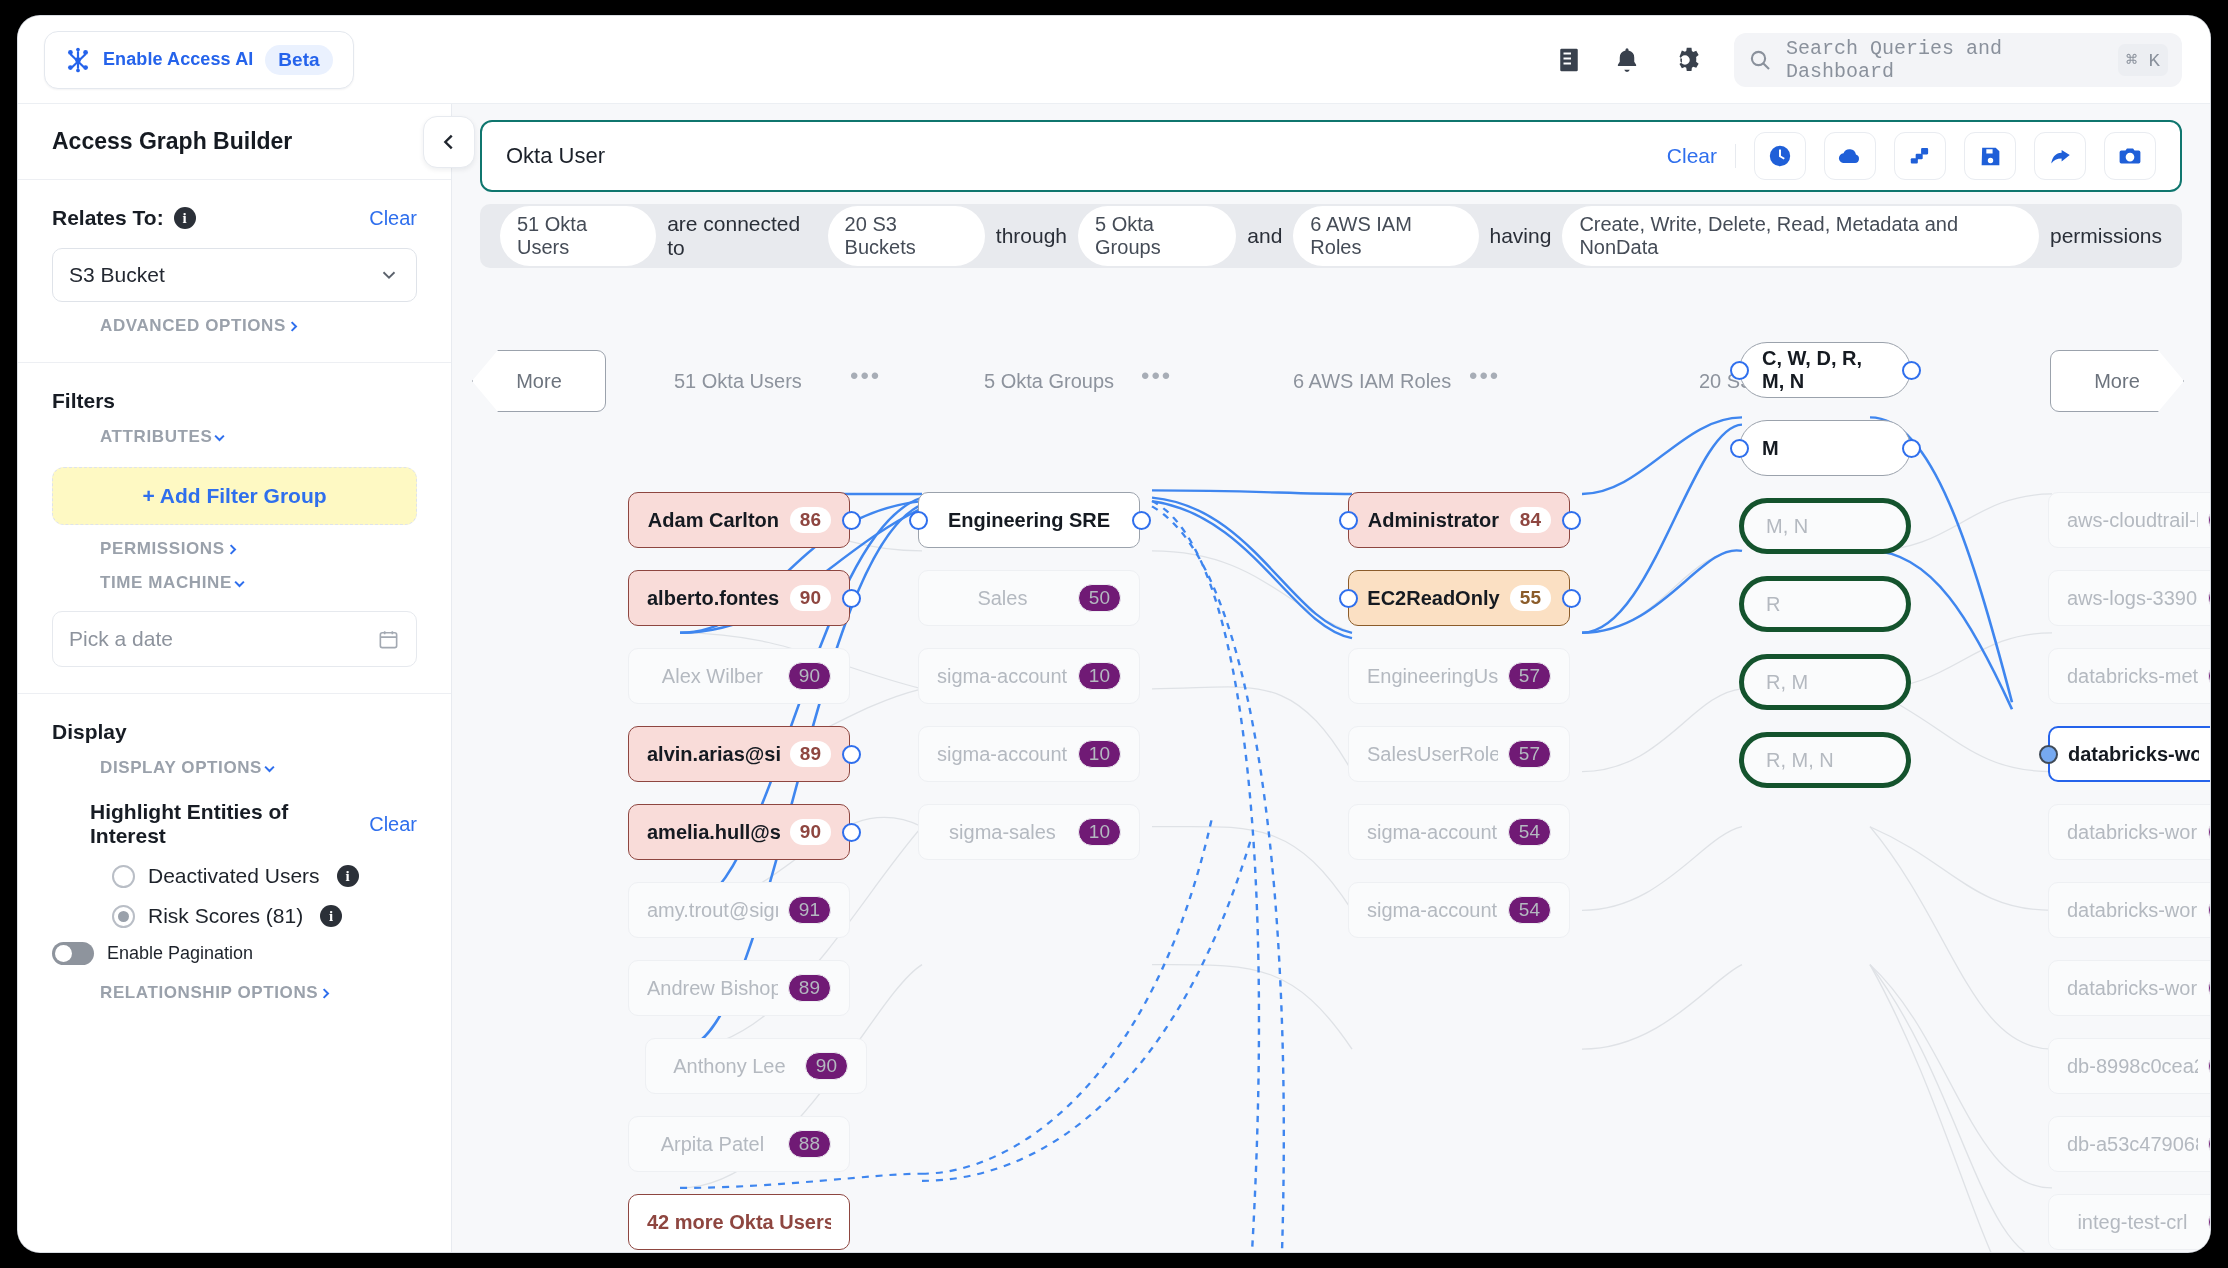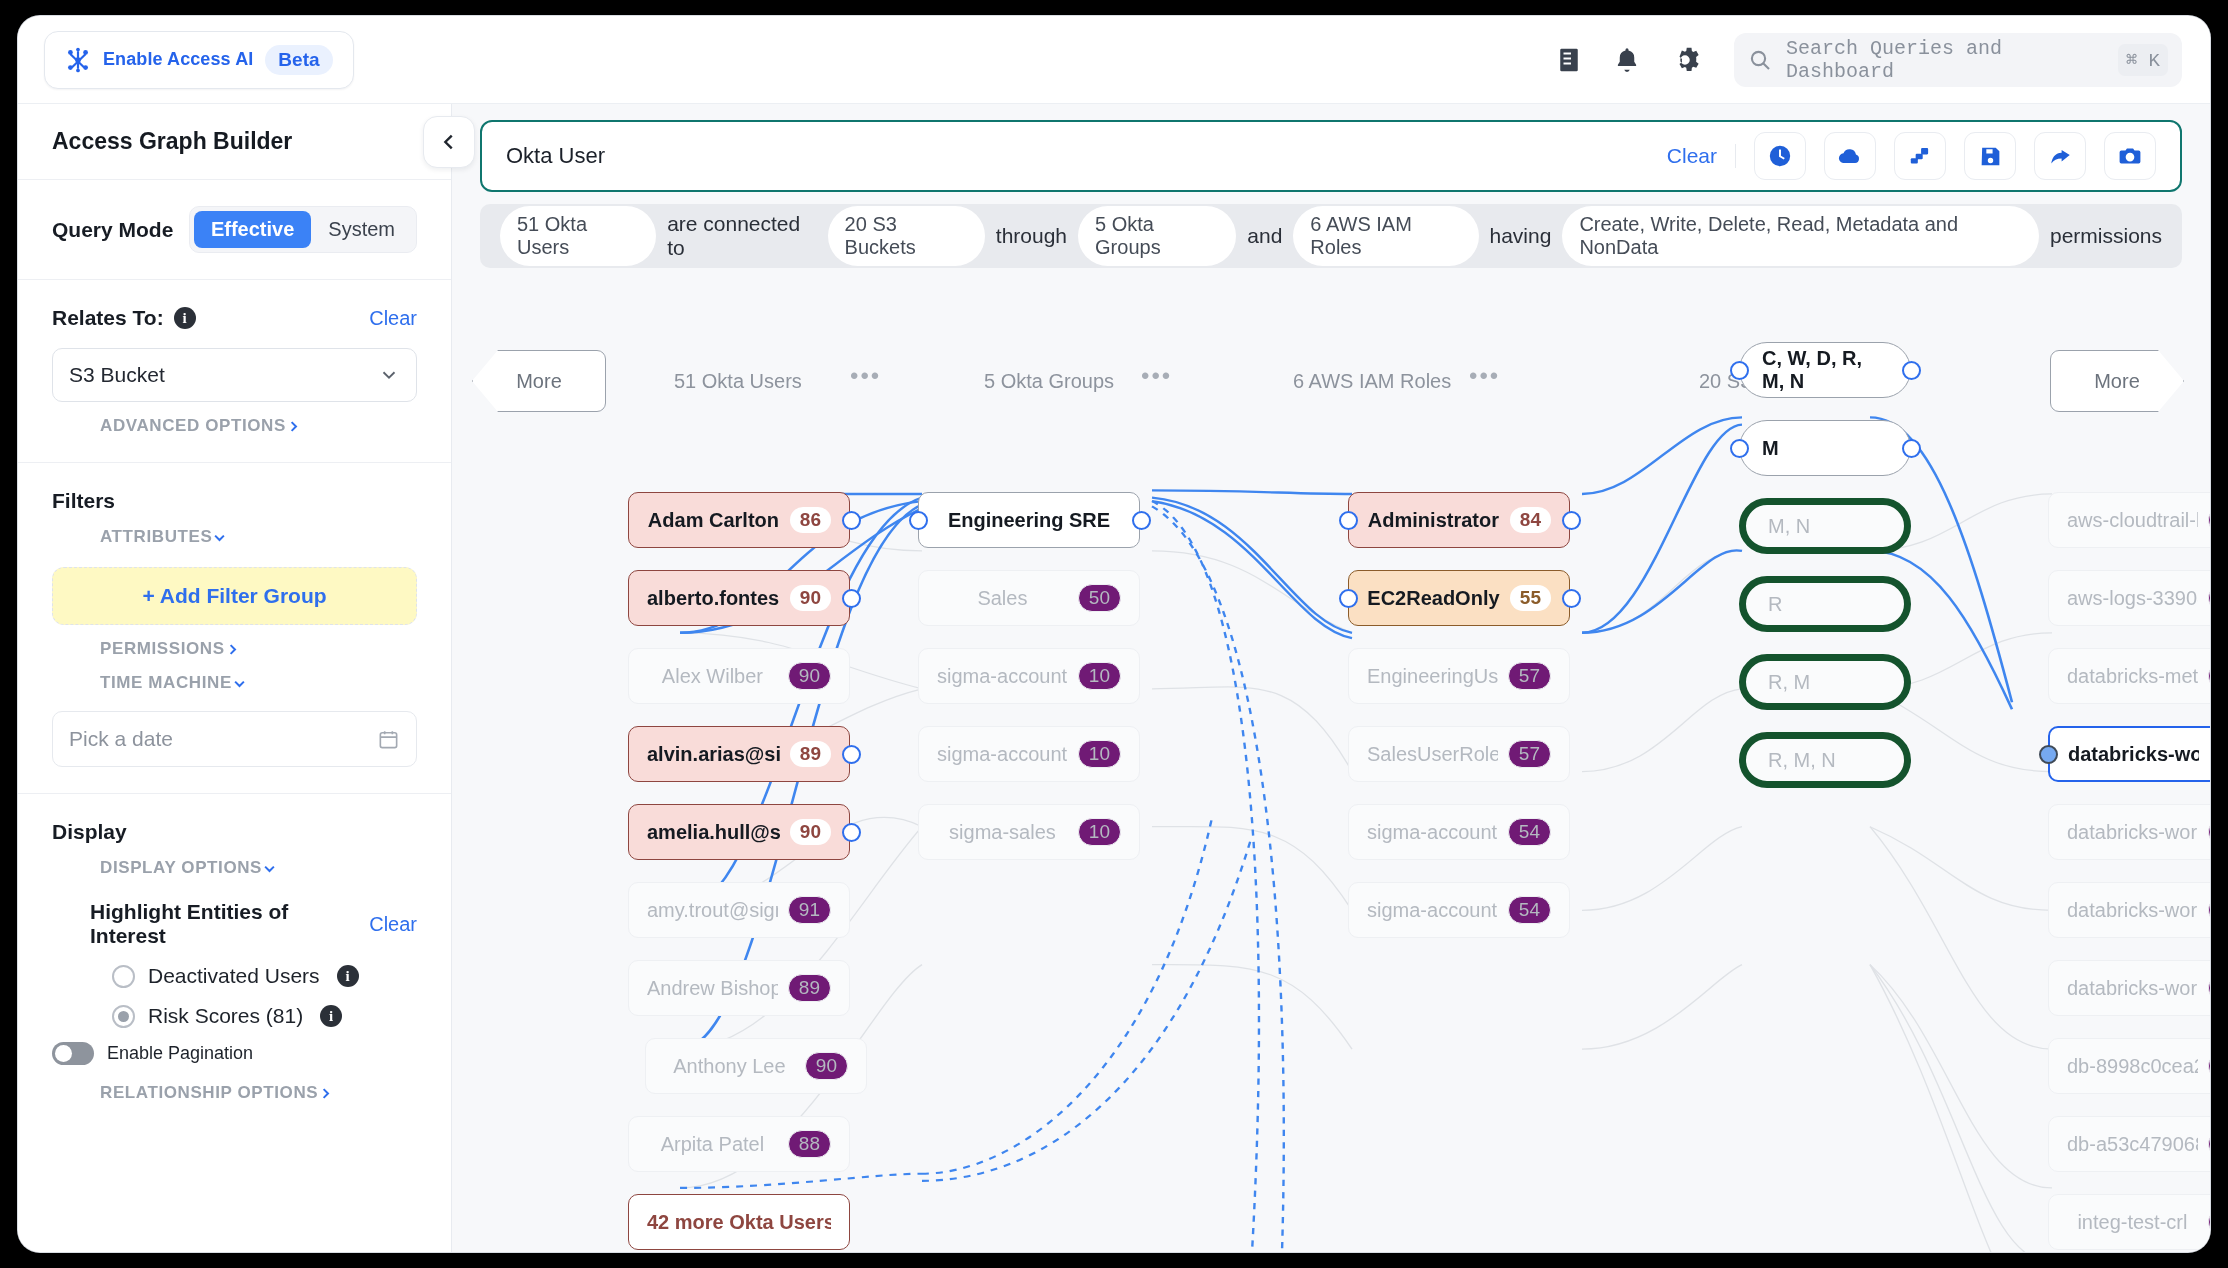--- a/index.html
+++ b/index.html
@@ -154,21 +154,21 @@
   .node.risk .sc{ background:#fff; border:none; color:#8e4640; font-weight:700;}
   .node.warn{ background:#fbe0c3; border:1.6px solid #8b5c2a; color:#151a21; font-weight:700;}
   .node.warn .sc{ background:#fff; border:none; color:#8b5c2a; font-weight:700;}
   .node.plain{ background:#fff; border:1.4px solid #9ba2ac; color:#151a21; font-weight:700;}
   .node.sel{ background:#fff; border:2px solid #2563eb; color:#151a21; font-weight:700;}
   .node.sel .sc{ background:#fff; border:none; color:#b5524a; font-weight:700;}
   .node.more-node{ background:#fff; border:1.6px solid #8e4640; color:#8e4640; font-weight:700; justify-content:flex-start;}
   .node.more-node .nm{ text-align:left;}
   .perm{
     position:absolute; height:56px; border-radius:28px; display:flex; align-items:center;
-    padding:0 22px; font-size:20px; background:#fafbfc; border:7px solid #14532d; color:#b4b9c0; cursor:pointer;
+    padding:0 22px; font-size:20px; background:#fafbfc; border:5px solid #14532d; color:#b4b9c0; cursor:pointer;
   }
   .perm.plain{ background:#fff; border:1.4px solid #9ba2ac; color:#151a21; font-weight:700;}
   .port{
     position:absolute; width:19px;height:19px;border-radius:50%; background:#fff;
     border:2.4px solid #2f6fed; z-index:6;
   }
   .port.fill{ background:#76a9f0; border-color:#3f4a57;}
   svg.edges{ position:absolute; left:0; top:0; width:100%; height:100%; pointer-events:none;}
 </style>
 </head>
@@ -213,29 +213,20 @@
         </svg>
         <span class="ph">Search Queries and Dashboard</span>
         <span class="kbd">⌘ K</span>
       </div>
     </div>
   </div>
 
   <div class="sidebar">
     <div class="sb-head">Access Graph Builder</div>
 
-    <div class="sb-sec">
-      <div class="row">
-        <span class="lbl">Query Mode</span>
-        <div class="seg">
-          <div class="on">Effective</div>
-          <div>System</div>
-        </div>
-      </div>
-    </div>
 
     <div class="sb-sec">
       <div class="row">
         <span class="lbl">Relates To:</span>
         <span class="info-i">i</span>
         <span class="muted-link">Clear</span>
       </div>
       <div class="select">
         <span>S3 Bucket</span>
         <svg width="22" height="22" viewBox="0 0 24 24" fill="none" stroke="#5b626c" stroke-width="2">

